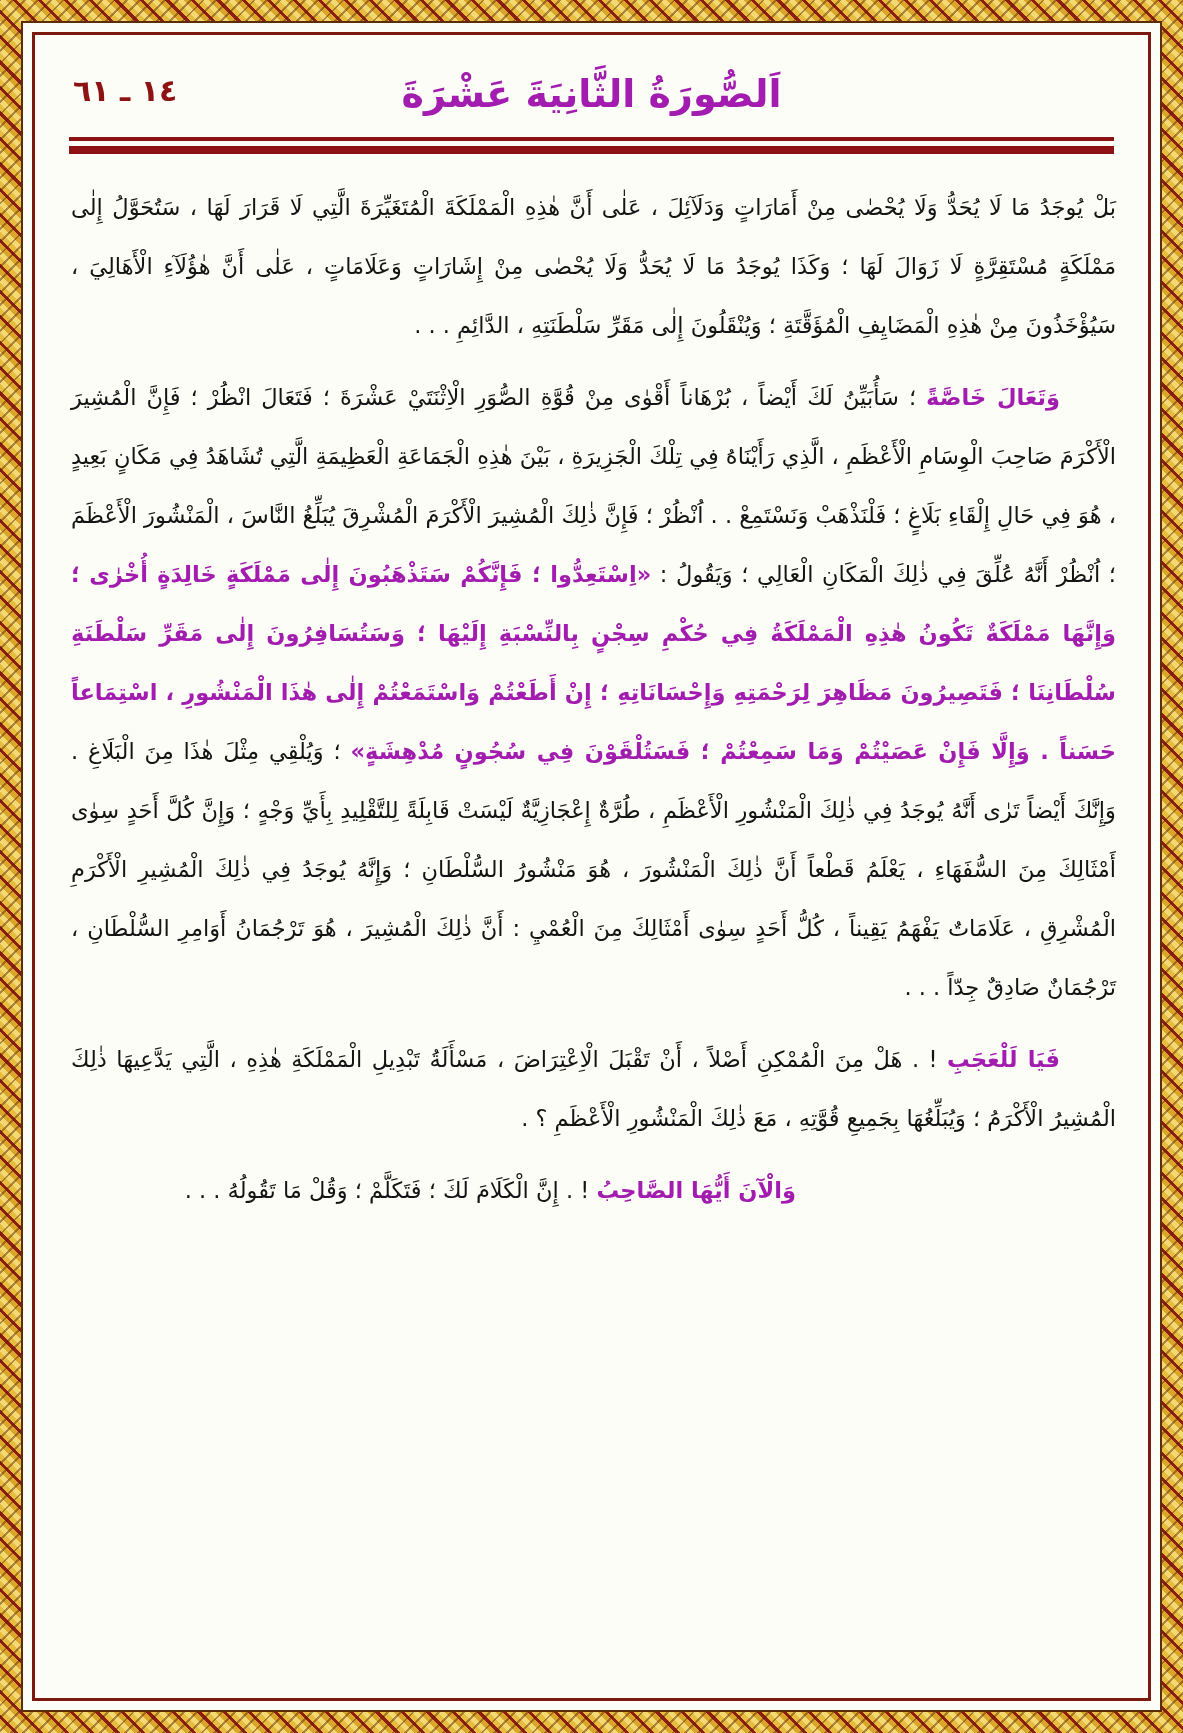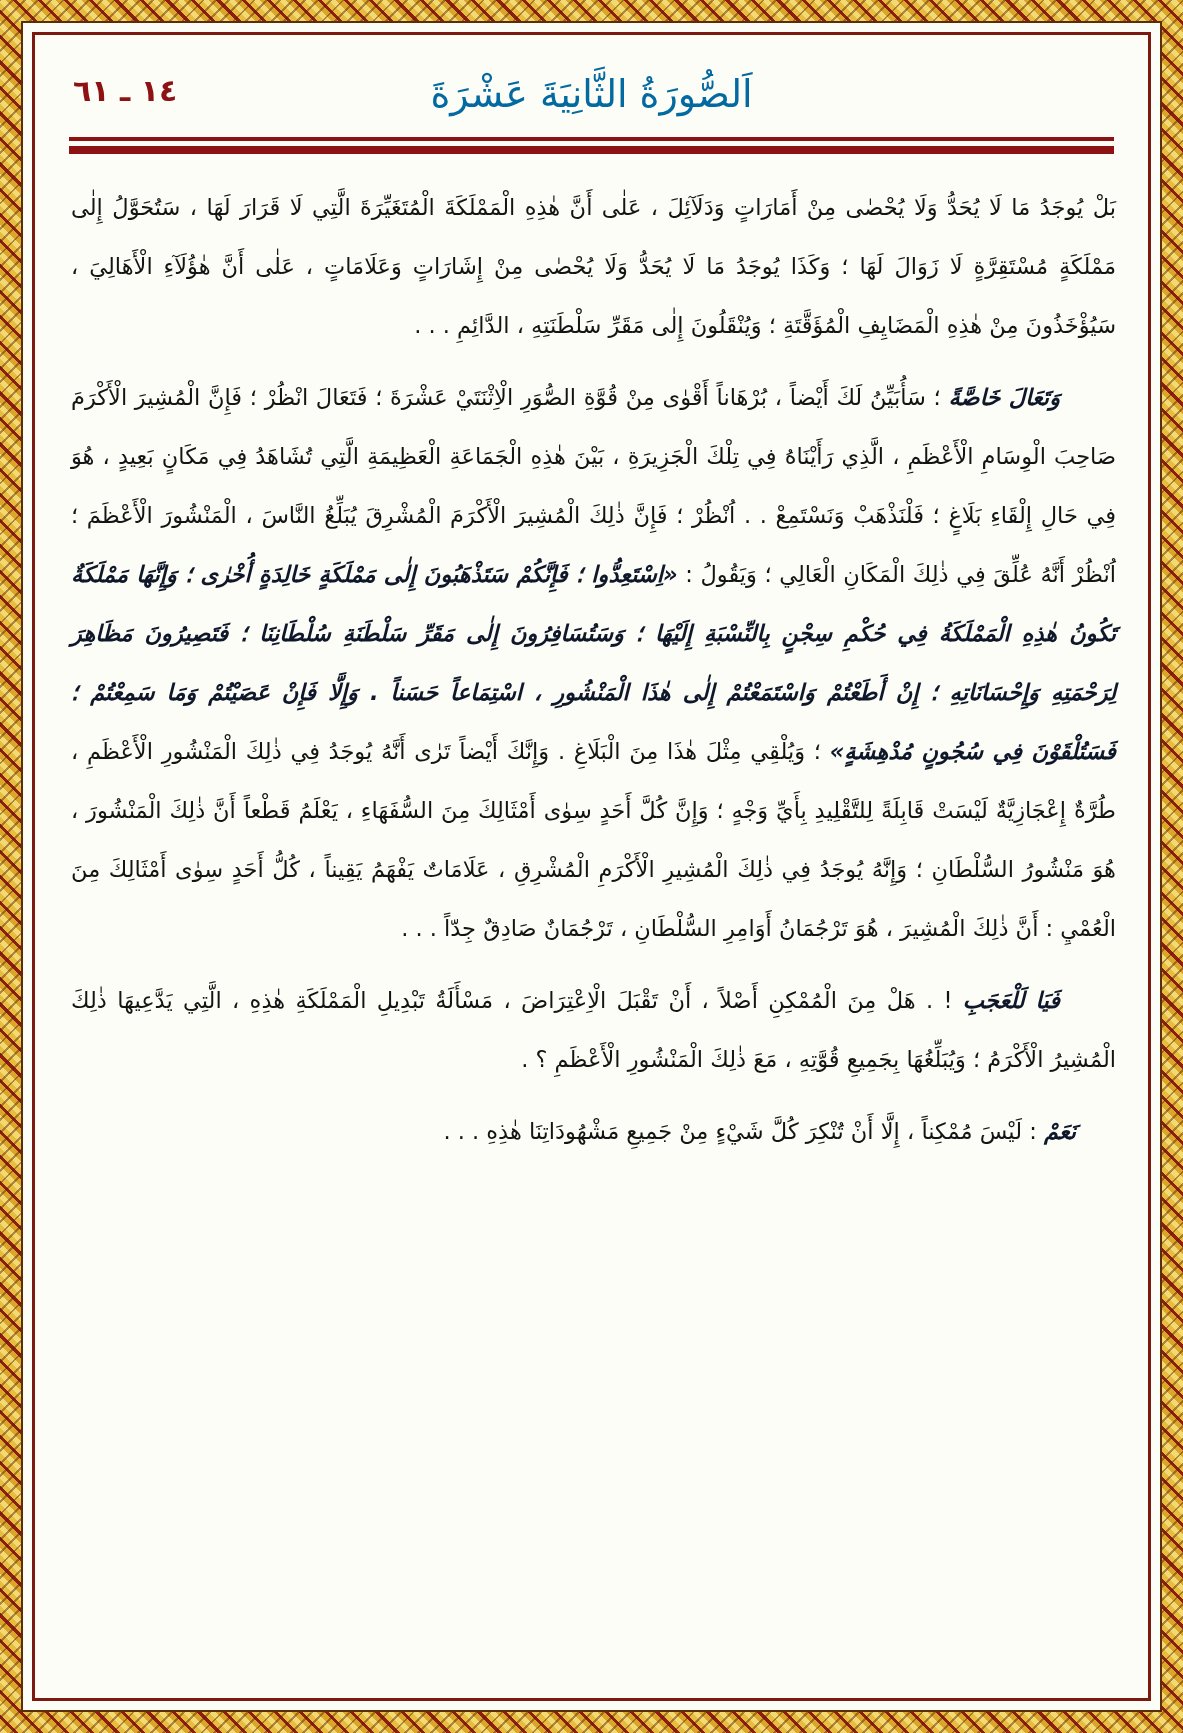--- a/index.html
+++ b/index.html
@@ -46,23 +46,23 @@
     left: 6px;
     top: 14px;
     color: #8d1214;
     font-size: 30px;
     font-weight: bold;
     letter-spacing: 2px;
   }
   .title {
     margin: 0;
     text-align: center;
-    color: #0369a1;
+    color: #a21caf;
     font-size: 38px;
-    font-weight: normal;
+    font-weight: bold;
     line-height: 70px;
   }
   .rule {
     height: 5px;
     border-top: 4px solid #8d1214;
     border-bottom: 8px solid #8d1214;
     margin: 8px 2px 0 2px;
   }
   main {
     padding-top: 24px;
@@ -73,21 +73,21 @@
     direction: rtl;
   }
   .para { margin: 0 0 13px 4px; }
   .p0 { text-indent: 0; }
   .p1 { text-indent: 56px; }
   .p2 { text-indent: 56px; }
   .p3 { text-indent: 40px; }
   .p4 { text-indent: 320px; }
   .p5 { text-indent: 90px; }
   .b { color: #141414; }
-  .r { color: #0f172a; font-weight: bold; font-style: italic; }
+  .r { color: #a21caf; font-weight: bold; }
 </style>
 </head>
 <body>
 
 <div class="frame">
   <div class="page">
     <div class="inner">
 
       <header>
         <div class="pageno">١٤ ـ ٦١</div>
@@ -97,20 +97,20 @@
       <div class="rule"></div>
 
       <main>
 
         <p class="para p0"><span class="b">بَلْ يُوجَدُ مَا لَا يُحَدُّ وَلَا يُحْصٰى مِنْ أَمَارَاتٍ وَدَلَآئِلَ ، عَلٰى أَنَّ هٰذِهِ الْمَمْلَكَةَ الْمُتَغَيِّرَةَ الَّتِي لَا قَرَارَ لَهَا ، سَتُحَوَّلُ إِلٰى مَمْلَكَةٍ مُسْتَقِرَّةٍ لَا زَوَالَ لَهَا ؛ وَكَذَا يُوجَدُ مَا لَا يُحَدُّ وَلَا يُحْصٰى مِنْ إِشَارَاتٍ وَعَلَامَاتٍ ، عَلٰى أَنَّ هٰؤُلَآءِ الْأَهَالِيَ ، سَيُؤْخَذُونَ مِنْ هٰذِهِ الْمَضَايِفِ الْمُؤَقَّتَةِ ؛ وَيُنْقَلُونَ إِلٰى مَقَرِّ سَلْطَنَتِهِ ، الدَّائِمِ . . .</span></p>
 
         <p class="para p1"><span class="r">وَتَعَالَ خَاصَّةً</span><span class="b"> ؛ سَأُبَيِّنُ لَكَ أَيْضاً ، بُرْهَاناً أَقْوٰى مِنْ قُوَّةِ الصُّوَرِ الْاِثْنَتَيْ عَشْرَةَ ؛ فَتَعَالَ انْظُرْ ؛ فَإِنَّ الْمُشِيرَ الْأَكْرَمَ صَاحِبَ الْوِسَامِ الْأَعْظَمِ ، الَّذِي رَأَيْنَاهُ فِي تِلْكَ الْجَزِيرَةِ ، بَيْنَ هٰذِهِ الْجَمَاعَةِ الْعَظِيمَةِ الَّتِي تُشَاهَدُ فِي مَكَانٍ بَعِيدٍ ، هُوَ فِي حَالِ إِلْقَاءِ بَلَاغٍ ؛ فَلْنَذْهَبْ وَنَسْتَمِعْ . . اُنْظُرْ ؛ فَإِنَّ ذٰلِكَ الْمُشِيرَ الْأَكْرَمَ الْمُشْرِقَ يُبَلِّغُ النَّاسَ ، الْمَنْشُورَ الْأَعْظَمَ ؛ اُنْظُرْ أَنَّهُ عُلِّقَ فِي ذٰلِكَ الْمَكَانِ الْعَالِي ؛ وَيَقُولُ : </span><span class="r">«اِسْتَعِدُّوا ؛ فَإِنَّكُمْ سَتَذْهَبُونَ إِلٰى مَمْلَكَةٍ خَالِدَةٍ أُخْرٰى ؛ وَإِنَّهَا مَمْلَكَةٌ تَكُونُ هٰذِهِ الْمَمْلَكَةُ فِي حُكْمِ سِجْنٍ بِالنِّسْبَةِ إِلَيْهَا ؛ وَسَتُسَافِرُونَ إِلٰى مَقَرِّ سَلْطَنَةِ سُلْطَانِنَا ؛ فَتَصِيرُونَ مَظَاهِرَ لِرَحْمَتِهِ وَإِحْسَانَاتِهِ ؛ إِنْ أَطَعْتُمْ وَاسْتَمَعْتُمْ إِلٰى هٰذَا الْمَنْشُورِ ، اسْتِمَاعاً حَسَناً . وَإِلَّا فَإِنْ عَصَيْتُمْ وَمَا سَمِعْتُمْ ؛ فَسَتُلْقَوْنَ فِي سُجُونٍ مُدْهِشَةٍ»</span><span class="b"> ؛ وَيُلْقِي مِثْلَ هٰذَا مِنَ الْبَلَاغِ . وَإِنَّكَ أَيْضاً تَرٰى أَنَّهُ يُوجَدُ فِي ذٰلِكَ الْمَنْشُورِ الْأَعْظَمِ ، طُرَّةٌ إِعْجَازِيَّةٌ لَيْسَتْ قَابِلَةً لِلتَّقْلِيدِ بِأَيِّ وَجْهٍ ؛ وَإِنَّ كُلَّ أَحَدٍ سِوٰى أَمْثَالِكَ مِنَ السُّفَهَاءِ ، يَعْلَمُ قَطْعاً أَنَّ ذٰلِكَ الْمَنْشُورَ ، هُوَ مَنْشُورُ السُّلْطَانِ ؛ وَإِنَّهُ يُوجَدُ فِي ذٰلِكَ الْمُشِيرِ الْأَكْرَمِ الْمُشْرِقِ ، عَلَامَاتٌ يَفْهَمُ يَقِيناً ، كُلُّ أَحَدٍ سِوٰى أَمْثَالِكَ مِنَ الْعُمْيِ : أَنَّ ذٰلِكَ الْمُشِيرَ ، هُوَ تَرْجُمَانُ أَوَامِرِ السُّلْطَانِ ، تَرْجُمَانٌ صَادِقٌ جِدّاً . . .</span></p>
 
         <p class="para p2"><span class="r">فَيَا لَلْعَجَبِ</span><span class="b"> ! . هَلْ مِنَ الْمُمْكِنِ أَصْلاً ، أَنْ تَقْبَلَ الْاِعْتِرَاضَ ، مَسْأَلَةُ تَبْدِيلِ الْمَمْلَكَةِ هٰذِهِ ، الَّتِي يَدَّعِيهَا ذٰلِكَ الْمُشِيرُ الْأَكْرَمُ ؛ وَيُبَلِّغُهَا بِجَمِيعِ قُوَّتِهِ ، مَعَ ذٰلِكَ الْمَنْشُورِ الْأَعْظَمِ ؟ .</span></p>
 
-        <p class="para p3"><span class="r">نَعَمْ</span><span class="b"> : لَيْسَ مُمْكِناً ، إِلَّا أَنْ تُنْكِرَ كُلَّ شَيْءٍ مِنْ جَمِيعِ مَشْهُودَاتِنَا هٰذِهِ . . .</span></p>
 
+        <p class="para p4"><span class="r">وَالْآنَ أَيُّهَا الصَّاحِبُ</span><span class="b"> ! . إِنَّ الْكَلَامَ لَكَ ؛ فَتَكَلَّمْ ؛ وَقُلْ مَا تَقُولُهُ . . .</span></p>
 
 
       </main>
     </div>
   </div>
 </div>
 
 </body></html>

